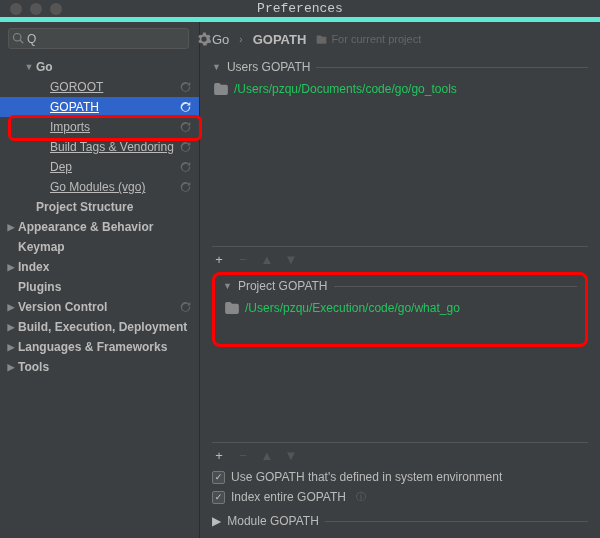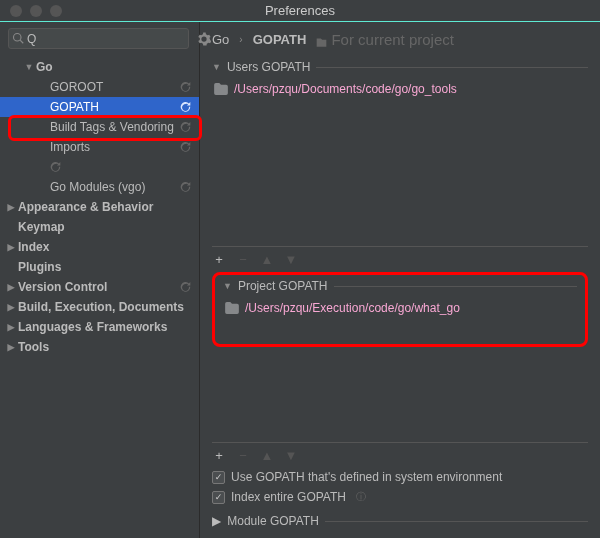--- a/index.html
+++ b/index.html
@@ -8,24 +8,25 @@
       height: 538px;
       background: #3c3f41;
       font-family: -apple-system, 'Helvetica Neue', Arial, sans-serif;
       font-size: 12px;
       color: #bbbbbb;
       overflow: hidden;
     }
     .titlebar {
       height: 22px;
       background: #3c3f41;
-      border-bottom: 1px solid #5eead4;
+      border-bottom: 5px solid #5eead4;
       display: flex;
       align-items: center;
       position: relative;
+      font-family: Liberation Mono, monospace;
     }
     .traffic-lights {
       display: flex;
       gap: 8px;
       margin-left: 10px;
     }
     .traffic-lights span {
       width: 12px; height: 12px;
       border-radius: 50%;
       background: #555;
@@ -75,21 +76,21 @@
       cursor: pointer;
       color: #bbbbbb;
       white-space: nowrap;
     }
     .tree-item .arrow { width: 14px; text-align: center; color: #888; font-size: 9px;}
     .tree-item.bold { font-weight: 600; }
     .tree-item .label { flex: 1; }
     .tree-item .reset { color: #666; font-size: 10px; display:flex; align-items:center;}
     .tree-item.depth0 { padding-left: 4px; }
     .tree-item.depth1 { padding-left: 22px; }
-    .tree-item.depth2 { padding-left: 36px; }
+    .tree-item.depth2 { padding-left: 36px; text-decoration: underline; }
     .tree-item.selected {
       background: #2f65ca;
       color: #fff;
     }
     .tree-item.selected .reset { color: #dbe7ff; }
     .highlight-red-sidebar {
       position: absolute;
       border: 3px solid #ff0000;
       border-radius: 6px;
       pointer-events: none;
@@ -108,21 +109,21 @@
     }
     .breadcrumb-row {
       display: flex;
       align-items: center;
       height: 22px;
       gap: 10px;
     }
     .crumb { color: #bbb; font-size: 13px; }
     .crumb.strong { font-weight: 600; }
     .crumb-sep { color: #888; font-size: 10px;}
-    .proj-hint { color: #666; font-size: 15px; display:flex; align-items:flex-end; gap:4px;}
+    .proj-hint { color: #666; font-size: 11px; display:flex; align-items:flex-end; gap:4px;}
     .section-header {
       display: flex;
       align-items: center;
       gap: 6px;
       margin-top: 10px;
       color: #bbb;
       font-size: 12px;
     }
     .section-header .line {
       flex: 1;
@@ -132,21 +133,21 @@
     .section-header .tri { color: #888; font-size: 9px; }
     .path-list {
       margin-top: 6px;
       min-height: 20px;
     }
     .path-row {
       display: flex;
       align-items: center;
       gap: 6px;
       padding: 2px 2px;
-      color: #f9a8d4;
+      color: #22c55e;
       font-size: 12px;
     }
     .folder-svg { fill: #86888a; }
     .list-box-global {
       flex: 0 0 auto;
       height: 160px;
     }
     .toolbar-row {
       display: flex;
       gap: 10px;
@@ -246,53 +247,58 @@
           <span class="arrow"></span>
           <span class="label">GOPATH</span>
           <span class="reset">
             <svg width="11" height="11" viewBox="0 0 16 16">
               <path fill="currentColor" d="M8 3a5 5 0 104.9 4H15a7 7 0 11-2.05-4.95L15 0v5h-5l1.9-1.9A5 5 0 008 3z"></path>
             </svg>
           </span>
         </div>
         <div class="tree-item depth2">
           <span class="arrow"></span>
+          <span class="label">Imports</span>
+          <span class="reset">
+            <svg width="11" height="11" viewBox="0 0 16 16">
+              <path fill="currentColor" d="M8 3a5 5 0 104.9 4H15a7 7 0 11-2.05-4.95L15 0v5h-5l1.9-1.9A5 5 0 008 3z"></path>
+            </svg>
+          </span>
+        </div>
+        <div class="tree-item depth2">
+          <span class="arrow"></span>
           <span class="label">Build Tags &amp; Vendoring</span>
           <span class="reset">
             <svg width="11" height="11" viewBox="0 0 16 16">
               <path fill="currentColor" d="M8 3a5 5 0 104.9 4H15a7 7 0 11-2.05-4.95L15 0v5h-5l1.9-1.9A5 5 0 008 3z"></path>
             </svg>
           </span>
         </div>
         <div class="tree-item depth2">
           <span class="arrow"></span>
-          <span class="label">Imports</span>
+          <span class="label">Dep</span>
           <span class="reset">
             <svg width="11" height="11" viewBox="0 0 16 16">
               <path fill="currentColor" d="M8 3a5 5 0 104.9 4H15a7 7 0 11-2.05-4.95L15 0v5h-5l1.9-1.9A5 5 0 008 3z"></path>
             </svg>
           </span>
         </div>
         <div class="tree-item depth2">
           <span class="arrow"></span>
-          <span class="reset">
-            <svg width="11" height="11" viewBox="0 0 16 16">
-              <path fill="currentColor" d="M8 3a5 5 0 104.9 4H15a7 7 0 11-2.05-4.95L15 0v5h-5l1.9-1.9A5 5 0 008 3z"></path>
-            </svg>
-          </span>
-        </div>
-        <div class="tree-item depth2">
-          <span class="arrow"></span>
           <span class="label">Go Modules (vgo)</span>
           <span class="reset">
             <svg width="11" height="11" viewBox="0 0 16 16">
               <path fill="currentColor" d="M8 3a5 5 0 104.9 4H15a7 7 0 11-2.05-4.95L15 0v5h-5l1.9-1.9A5 5 0 008 3z"></path>
             </svg>
           </span>
         </div>
+        <div class="tree-item depth1 bold">
+          <span class="arrow"></span>
+          <span class="label">Project Structure</span>
+        </div>
         <div class="tree-item depth0 bold">
           <span class="arrow">▶</span>
           <span class="label">Appearance &amp; Behavior</span>
         </div>
         <div class="tree-item depth0 bold">
           <span class="arrow"></span>
           <span class="label">Keymap</span>
         </div>
         <div class="tree-item depth0 bold">
           <span class="arrow">▶</span>
@@ -306,21 +312,21 @@
           <span class="arrow">▶</span>
           <span class="label">Version Control</span>
           <span class="reset">
             <svg width="11" height="11" viewBox="0 0 16 16">
               <path fill="currentColor" d="M8 3a5 5 0 104.9 4H15a7 7 0 11-2.05-4.95L15 0v5h-5l1.9-1.9A5 5 0 008 3z"></path>
             </svg>
           </span>
         </div>
         <div class="tree-item depth0 bold">
           <span class="arrow">▶</span>
-          <span class="label">Build, Execution, Documents</span>
+          <span class="label">Build, Execution, Deployment</span>
         </div>
         <div class="tree-item depth0 bold">
           <span class="arrow">▶</span>
           <span class="label">Languages &amp; Frameworks</span>
         </div>
         <div class="tree-item depth0 bold">
           <span class="arrow">▶</span>
           <span class="label">Tools</span>
         </div>
       </div>

